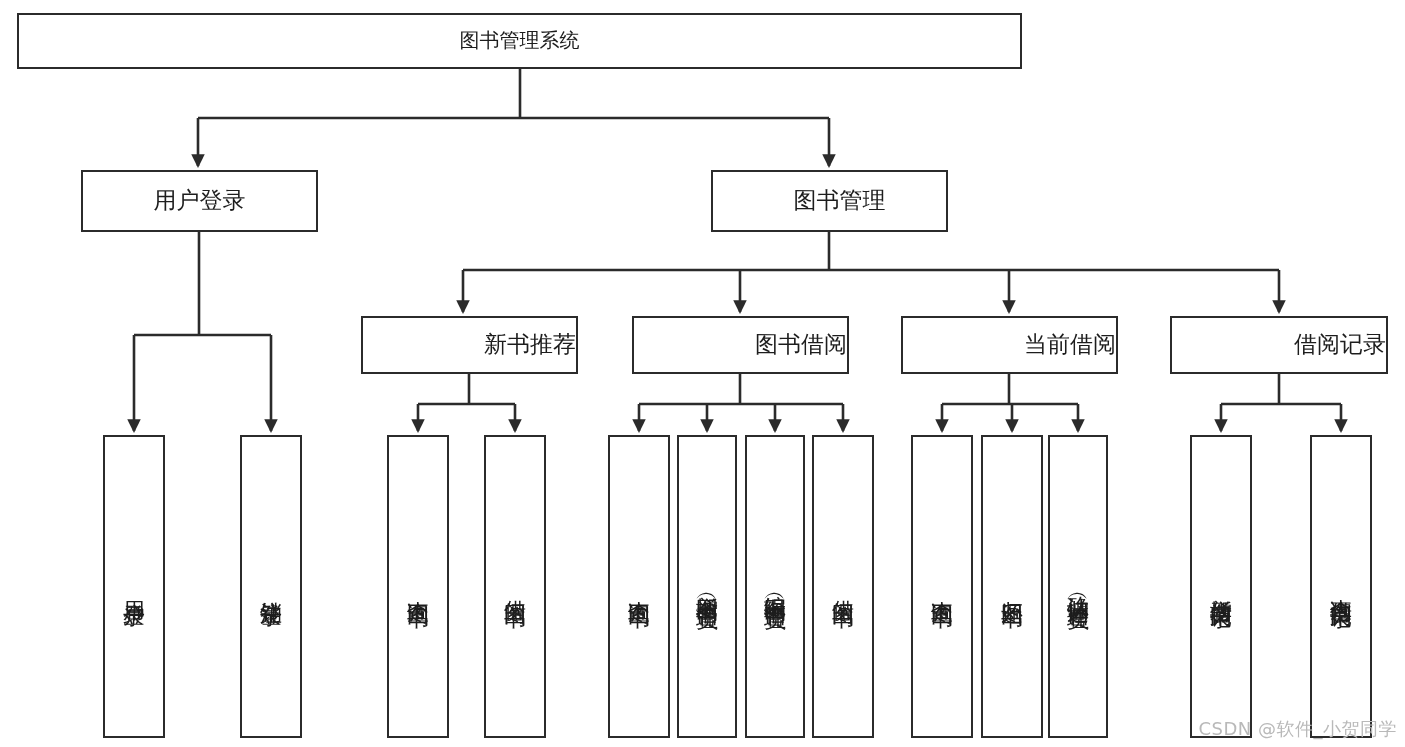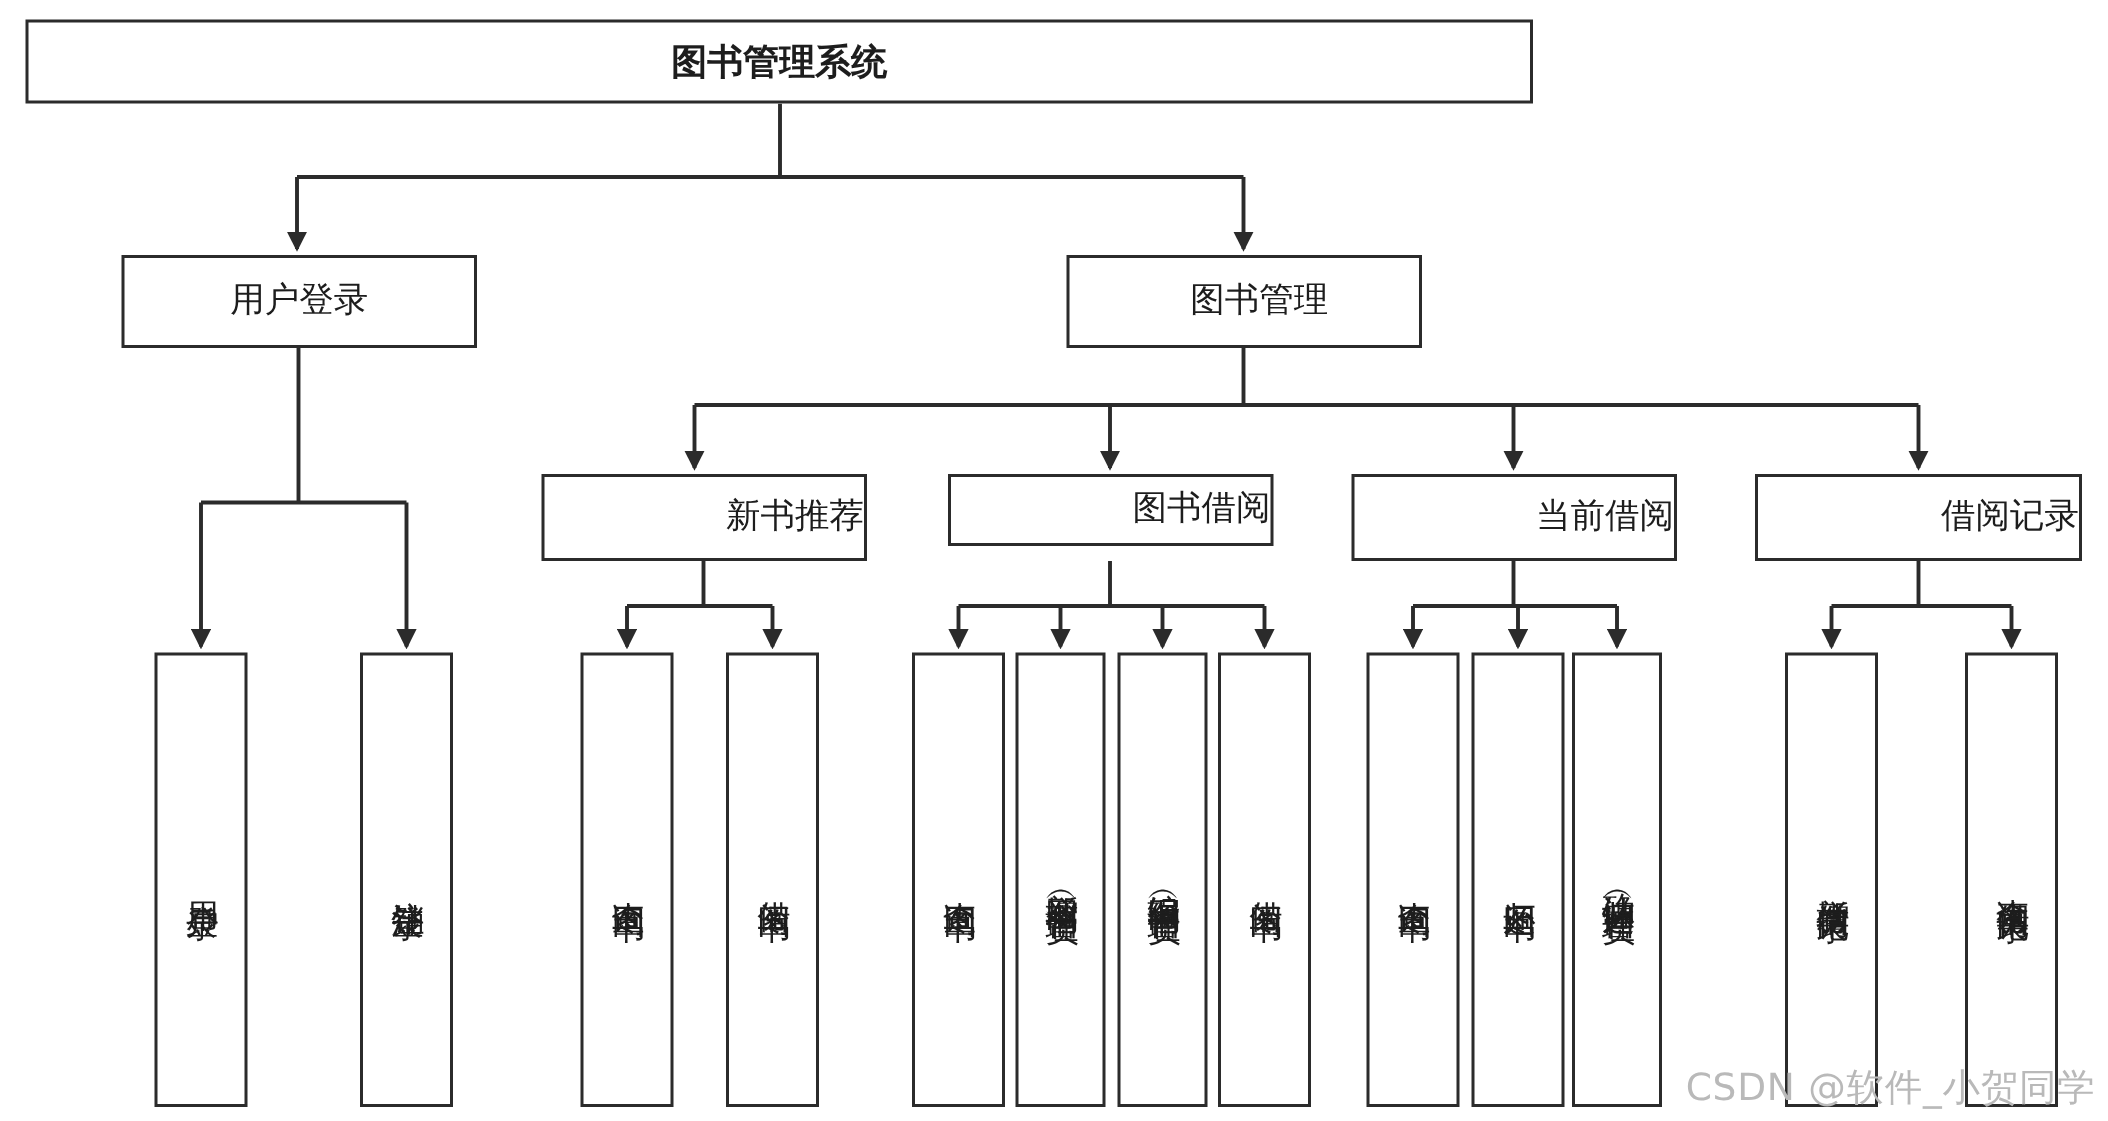--- a/index.html
+++ b/index.html
@@ -27,42 +27,42 @@
     box-sizing:border-box;
     background:#ffffff;
     border:2px solid #2b2b2b;
     display:flex;
     align-items:center;
     justify-content:center;
     text-align:center;
     color:#1d1d1d;
     line-height:1.28;
   }
-  .node.root{ font-size:24px;font-weight:bold; }
+  .node.root{ font-size:20px; }
   .node.lvl2{ font-size:23px; }
   .node.lvl3{ font-size:23px;justify-content:flex-end; }
   .node.leaf{
     font-size:22px;
     align-items:center;
     justify-content:center;
     padding:4px 0;
   }
   .vtext{
     writing-mode:vertical-rl;
     text-orientation:upright;
     letter-spacing:2px;
     line-height:1;
     white-space:nowrap;
     display:block;
   }
   .watermark{
     position:absolute;
     right:8px;
     bottom:6px;
-    font-size:25px;
+    font-size:18px;
     color:#b9b9b9;
     letter-spacing:0.5px;
     white-space:nowrap;
     font-family:"DejaVu Sans","Liberation Sans",sans-serif;
   }
 </style>
 </head>
 <body>
 
 <div id="canvas">
@@ -124,21 +124,21 @@
   <div class="node lvl2" style="left: 81px; top: 170px; width: 237px; height: 62px;">
     <span>用户登录</span>
   </div>
   <div class="node lvl2" style="left: 711px; top: 170px; width: 237px; height: 62px; padding-left: 20px;">
     <span>图书管理</span>
   </div>
 
   <div class="node lvl3" style="left: 361px; top: 316px; width: 217px; height: 58px;">
     <span>新书推荐</span>
   </div>
-  <div class="node lvl3" style="left: 632px; top: 316px; width: 217px; height: 48px;">
+  <div class="node lvl3" style="left: 632px; top: 316px; width: 217px; height: 58px;">
     <span>图书借阅</span>
   </div>
   <div class="node lvl3" style="left: 1170px; top: 316px; width: 218px; height: 58px;">
     <span>借阅记录</span>
   </div>
   <div class="node lvl3" style="left: 901px; top: 316px; width: 217px; height: 58px;">
     <span>当前借阅</span>
   </div>
 
   <div class="node leaf" style="left: 103px; top: 435px; width: 62px; height: 303px;">

